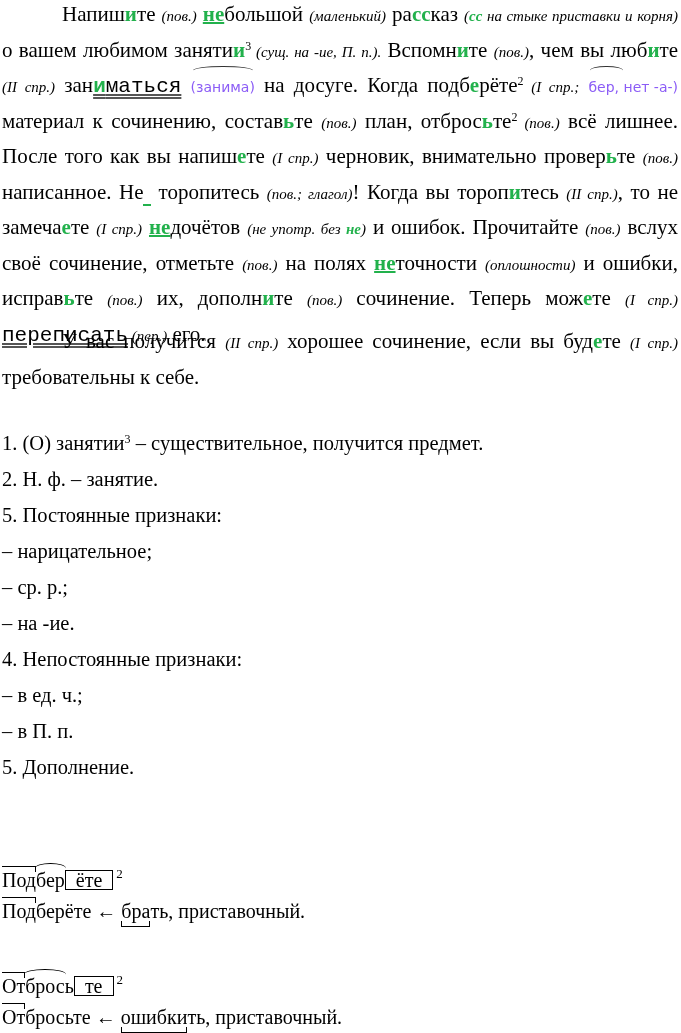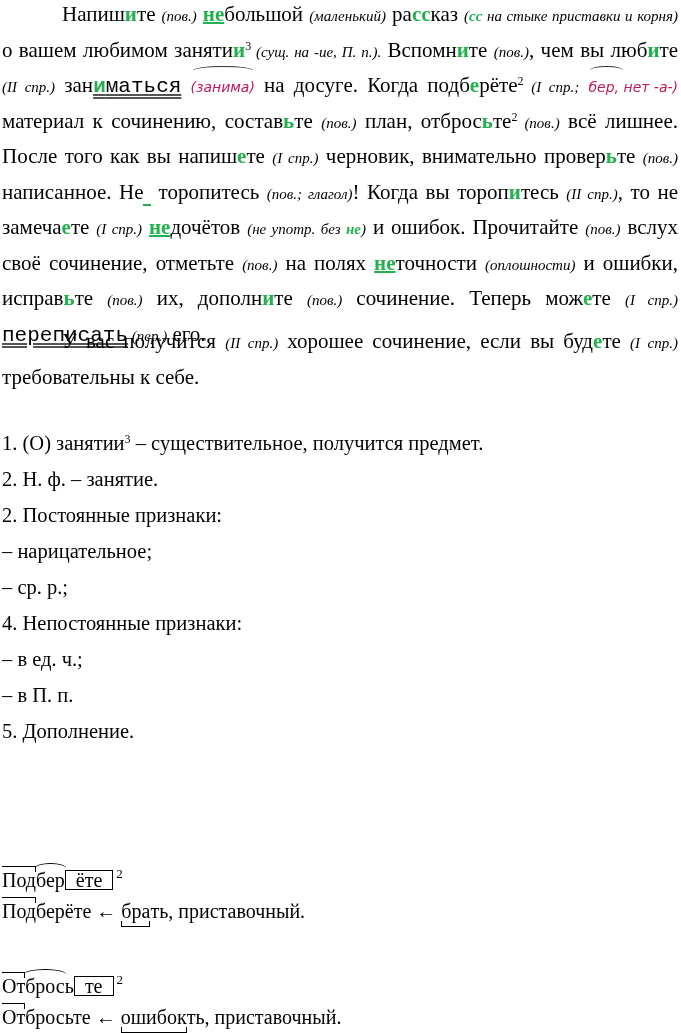--- a/index.html
+++ b/index.html
@@ -17,21 +17,21 @@
   .p1 { top: -2px; }
   .p2 { top: 325px; }
   .indent { display: inline-block; width: 60px; }
   .g { color: #22b14c; font-weight: bold; }
   .gu { color: #22b14c; font-weight: bold; text-decoration: underline; text-decoration-thickness: 2px; }
   .gi { color: #22b14c; font-style: italic; font-weight: bold; }
   .c { font-style: italic; font-size: 15px; }
   sup { font-size: 12px; line-height: 0; vertical-align: 7px; }
   .dbl { text-decoration: underline double; text-decoration-color: #555; font-family: Liberation Mono, monospace; }
   .dash-ul { border-bottom: 2px solid #22b14c; }
-  .morph { display: inline-block; font-style: italic; font-size: 14px; font-family: "DejaVu Sans", sans-serif; color: #be185d; position: relative; }
+  .morph { display: inline-block; font-size: 14px; font-family: "DejaVu Sans", sans-serif; color: #8b5cf6; position: relative; }
   .morph .arc { position: absolute; left: 2px; right: 2px; top: -5px; height: 8px; border-top: 1.5px solid #333; border-radius: 50% 50% 0 0; }
 
   .list { position: absolute; left: 2px; top: 425px; }
   .list .row { height: 36px; line-height: 36px; font-size: 20.5px; white-space: nowrap; }
 
   .morpho { position: absolute; left: 2px; font-family: "Liberation Serif", serif; font-size: 20px; }
   .m1 { top: 866px; }
   .m2 { top: 900px; }
   .m3 { top: 972px; }
   .m4 { top: 1006px; }
@@ -50,30 +50,31 @@
 
 <div class="page">
 
   <div class="para p1"><span class="indent"></span><span>Напиш</span><span class="g">и</span><span>те </span><span class="c">(пов.)</span> <span class="gu">не</span><span>большой </span><span class="c">(маленький)</span><span> ра</span><span class="g">сс</span><span>каз </span><span class="c"><span>(</span><span class="gi">сс</span><span> на стыке приставки и корня)</span></span><span> о вашем любимом заняти</span><span class="g">и</span><sup>3</sup><span class="c"> (сущ. на -ие, П. п.).</span><span> Вспомн</span><span class="g">и</span><span>те </span><span class="c">(пов.)</span><span>, чем вы люб</span><span class="g">и</span><span>те </span><span class="c">(II спр.)</span><span> зан</span><span class="dbl"><span class="g">и</span><span>маться</span></span> <span class="morph"><span class="arc"></span><span>(занима)</span></span><span> на досуге. Когда подб</span><span class="g">е</span><span>рёте</span><sup>2</sup><span class="c"> (I спр.;</span> <span class="morph"><span class="arc" style="right:62%"></span><span>бер, нет -а-)</span></span><span>  материал к сочинению, состав</span><span class="g">ь</span><span>те </span><span class="c">(пов.)</span><span> план, отброс</span><span class="g">ь</span><span>те</span><sup>2</sup><span class="c"> (пов.)</span><span> всё лишнее. После того как вы напиш</span><span class="g">е</span><span>те </span><span class="c">(I спр.)</span><span> черновик, внимательно провер</span><span class="g">ь</span><span>те </span><span class="c">(пов.)</span><span> написанное. Не</span><span class="dash-ul">&nbsp;</span><span> торопитесь </span><span class="c">(пов.; глагол)</span><span>! Когда вы тороп</span><span class="g">и</span><span>тесь </span><span class="c">(II спр.)</span><span>, то не замеча</span><span class="g">е</span><span>те </span><span class="c">(I спр.)</span> <span class="gu">не</span><span>дочётов </span><span class="c"><span>(не употр. без </span><span class="gi">не</span><span>)</span></span><span> и ошибок. Прочитайте </span><span class="c">(пов.)</span><span> вслух своё сочинение, отметьте </span><span class="c">(пов.)</span><span> на полях </span><span class="gu">не</span><span>точности </span><span class="c">(оплошности)</span><span> и ошибки, исправ</span><span class="g">ь</span><span>те </span><span class="c">(пов.)</span><span> их, дополн</span><span class="g">и</span><span>те </span><span class="c">(пов.)</span><span> сочинение. Теперь мож</span><span class="g">е</span><span>те </span><span class="c">(I спр.)</span><span> </span><span class="dbl">переписать</span><span class="c"> (пер.)</span><span> его.</span></div>
 
   <div class="para p2"><span class="indent"></span><span>У вас получится </span><span class="c">(II спр.)</span><span> хорошее сочинение, если вы буд</span><span class="g">е</span><span>те </span><span class="c">(I спр.)</span><span> требовательны к себе.</span></div>
 
   <div class="list">
     <div class="row"><span>1. (О) заняти</span><span>и</span><sup>3</sup><span> – существительное, получится предмет.</span></div>
     <div class="row">2. Н. ф. – занятие.</div>
-    <div class="row">2. Постоянные признаки:</div>
+    <div class="row">5. Постоянные признаки:</div>
     <div class="row">– нарицательное;</div>
     <div class="row">– ср. р.;</div>
+    <div class="row">– на -ие.</div>
     <div class="row">4. Непостоянные признаки:</div>
     <div class="row">– в ед. ч.;</div>
     <div class="row">– в П. п.</div>
     <div class="row">5. Дополнение.</div>
   </div>
 
   <div class="morpho m1"><span class="prefix">Под</span><span class="root">бер</span><span class="ending">ёте</span><span class="sup2">2</span></div>
 
   <div class="morpho m2"><span class="prefix">Под</span><span>берёте ← </span><span class="stem-bracket">бра</span><span>ть, приставочный.</span></div>
 
   <div class="morpho m3"><span class="prefix">От</span><span class="root">брос</span><span>ь</span><span class="ending">те</span><span class="sup2">2</span></div>
 
-  <div class="morpho m4"><span class="prefix">От</span><span>бросьте ← </span><span class="stem-bracket">ошибок</span><span>ть, приставочный.</span></div>
+  <div class="morpho m4"><span class="prefix">От</span><span>бросьте ← </span><span class="stem-bracket">ошибки</span><span>ть, приставочный.</span></div>
 
 </div>
 
 </body></html>

